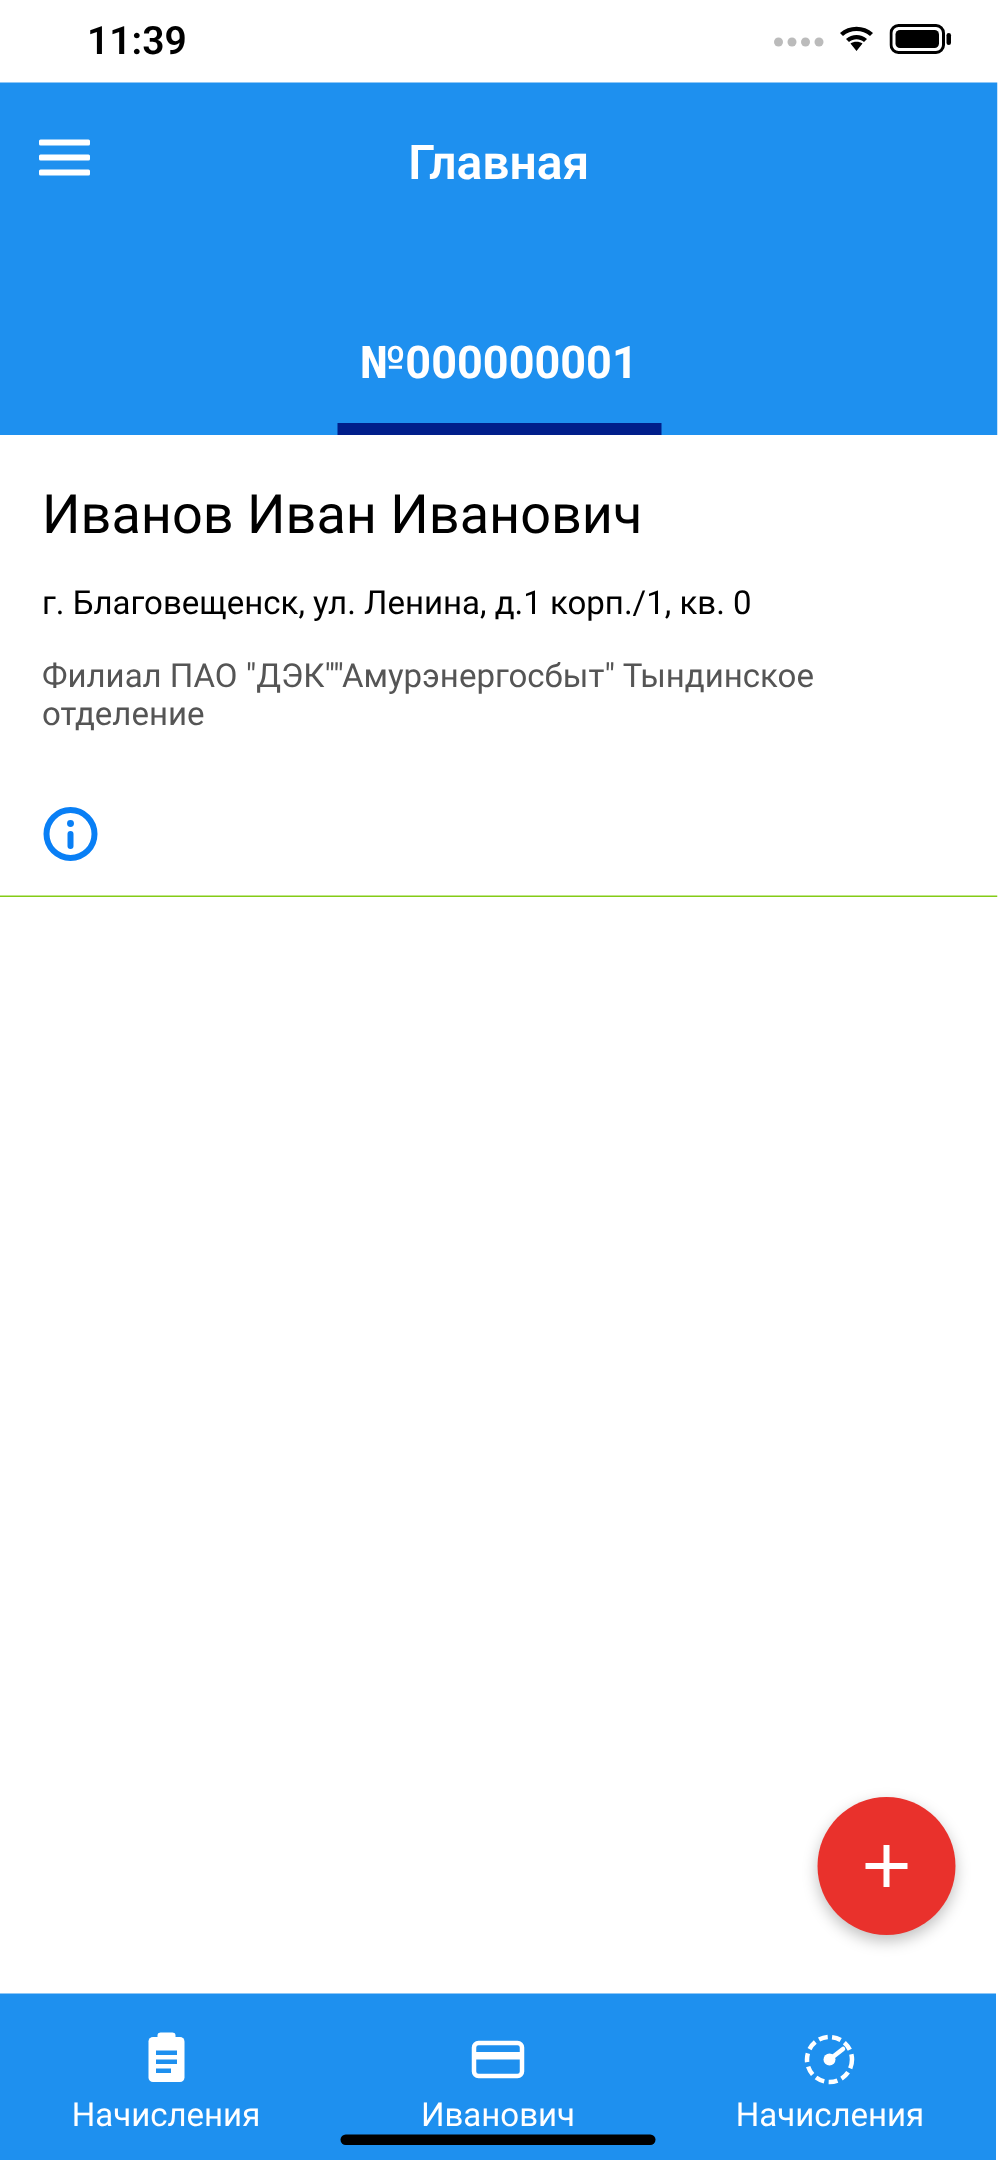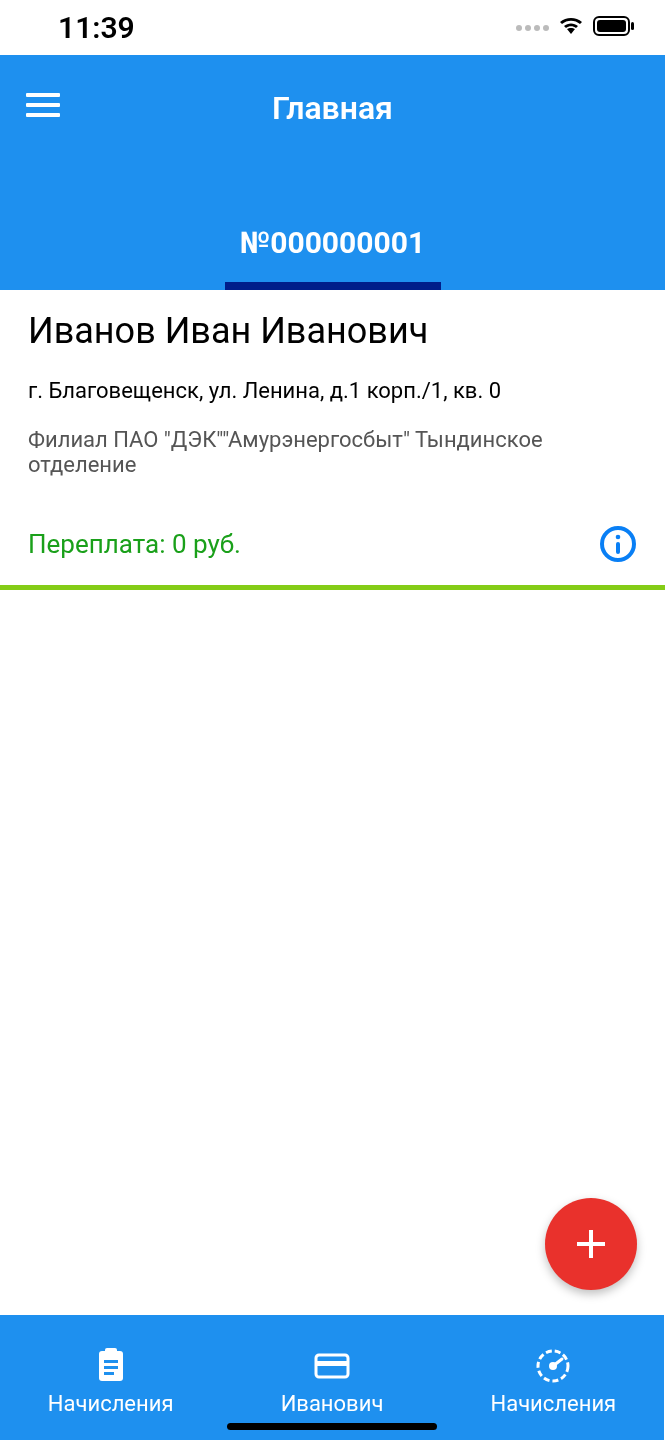--- a/index.html
+++ b/index.html
@@ -15,21 +15,21 @@
     
     .status-bar {
       height: 55px;
       display: flex;
       align-items: center;
       justify-content: space-between;
       padding: 0 30px 0 58px;
       background: #fff;
     }
     .status-time {
-      font-size: 30px;
+      font-size: 26px;
       font-weight: 600;
       color: #000;
     }
     .status-right {
       display: flex;
       align-items: center;
       gap: 8px;
     }
     .cellular-dots {
       display: flex;
@@ -96,21 +96,22 @@
     .tab-underline {
       height: 8px;
       width: 216px;
       background: #001e8a;
       margin: 0 auto;
     }
 
     
     .content {
       padding: 20px 28px 22px 28px;
-      border-bottom: 5px solid #84cc16;
+      border-bottom: 1px solid #84cc16;
+      margin-top: 12px;
     }
     .customer-name {
       font-size: 36px;
       font-weight: 400;
       color: #000;
       margin-bottom: 26px;
     }
     .address {
       font-size: 22px;
       color: #000000;
@@ -153,21 +154,21 @@
       cursor: pointer;
     }
     .fab svg { width: 36px; height: 36px; }
 
     
     .bottom-nav {
       position: absolute;
       bottom: 0;
       left: 0;
       right: 1px;
-      height: 125px;
+      height: 111px;
       background: #1e90ef;
       display: flex;
     }
     .nav-item {
       flex: 1;
       display: flex;
       flex-direction: column;
       align-items: center;
       justify-content: center;
       gap: 6px;
@@ -231,21 +232,20 @@
     <div class="account-number">№000000001</div>
     <div class="tab-underline"></div>
   </div>
 </div>
 
 <div class="content">
   <div class="customer-name">Иванов Иван Иванович</div>
   <div class="address">г. Благовещенск, ул. Ленина, д.1 корп./1, кв. 0</div>
   <div class="branch">Филиал ПАО "ДЭК""Амурэнергосбыт" Тындинское отделение</div>
   <div class="balance-row">
-    <div class="balance-text">Переплата: 0 руб.</div>
     <div class="info-button">
       <svg viewBox="0 0 38 38">
           <circle cx="19" cy="19" r="16" fill="none" stroke="#097ff5" stroke-width="4"></circle>
           <circle cx="19" cy="12" r="2.3" fill="#097ff5"></circle>
           <rect x="17" y="17" width="4" height="12" rx="2" fill="#097ff5"></rect>
         </svg>
     </div>
   </div>
 </div>
 

